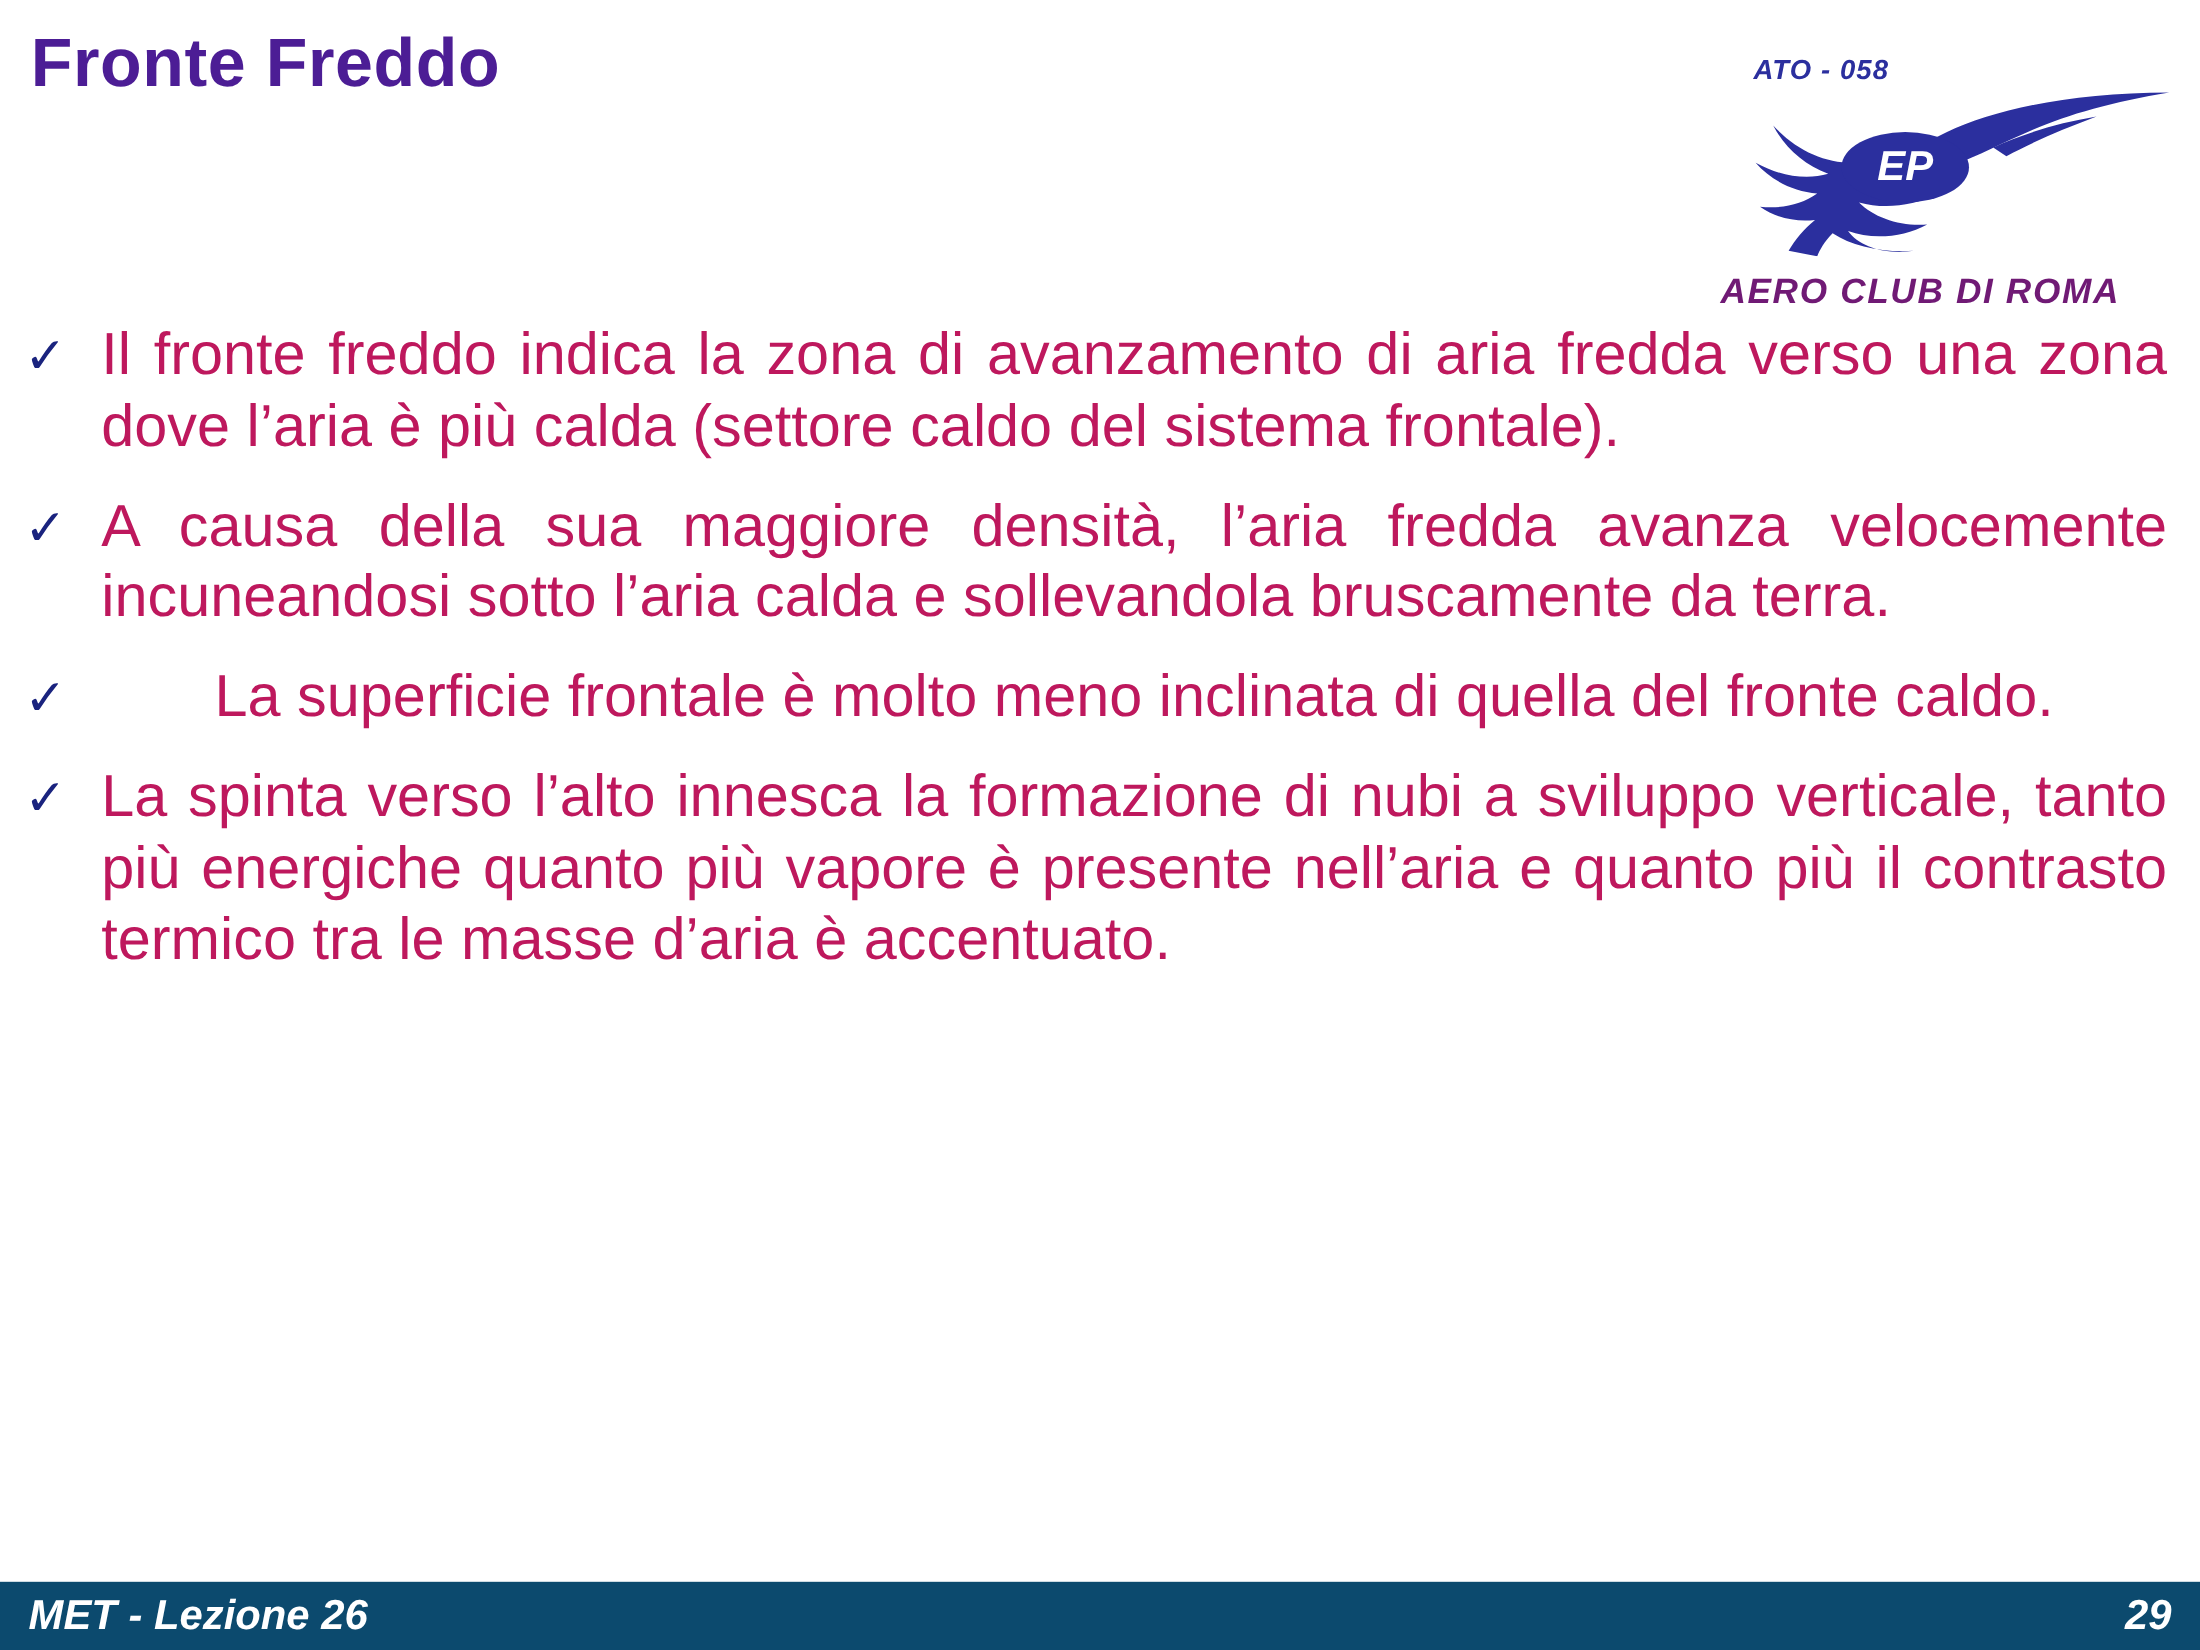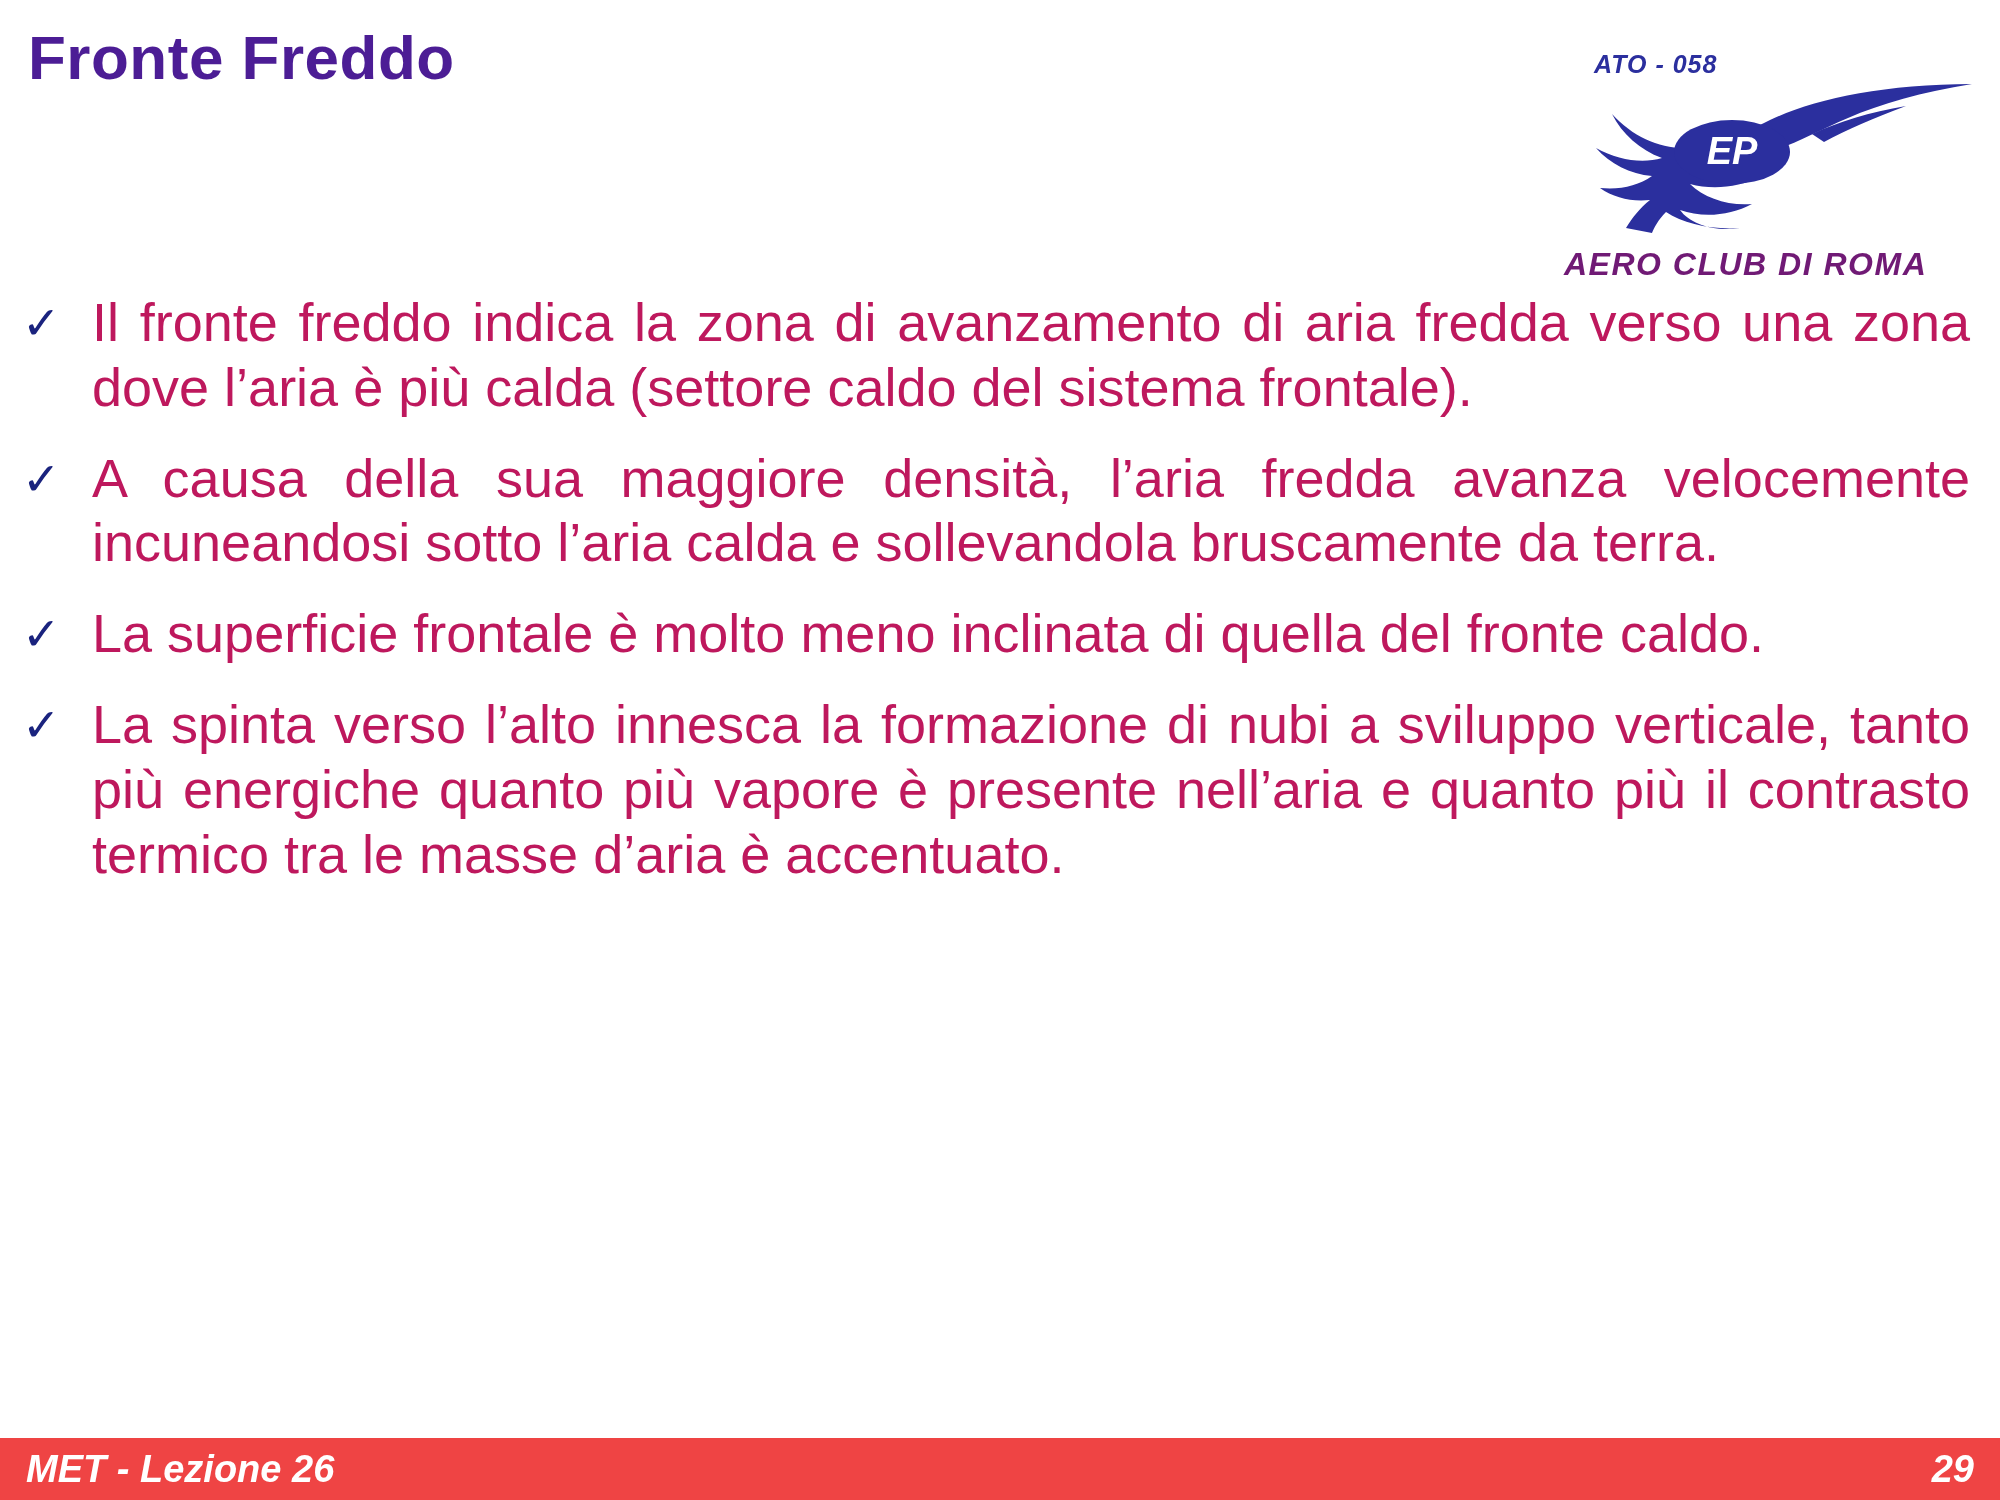--- a/index.html
+++ b/index.html
@@ -84,28 +84,28 @@
   }
   .btext {
     flex: 1 1 auto;
     font-size: 54px;
     line-height: 1.20;
     color: #be185d;
     text-align: justify;
     text-justify: inter-word;
     hyphens: none;
   }
-  .btext.nojustify { text-align: left; }
+  .btext.nojustify { text-align: center; }
   .footer {
     position: absolute;
     left: 0;
     bottom: 0;
     width: 2000px;
     height: 62px;
-    background: #ef4444;
+    background: #0c4a6e;
     display: flex;
     align-items: center;
     justify-content: space-between;
     padding: 0 26px;
   }
   .footer-left {
     color: #ffffff;
     font-size: 38px;
     font-weight: bold;
     font-style: italic;

